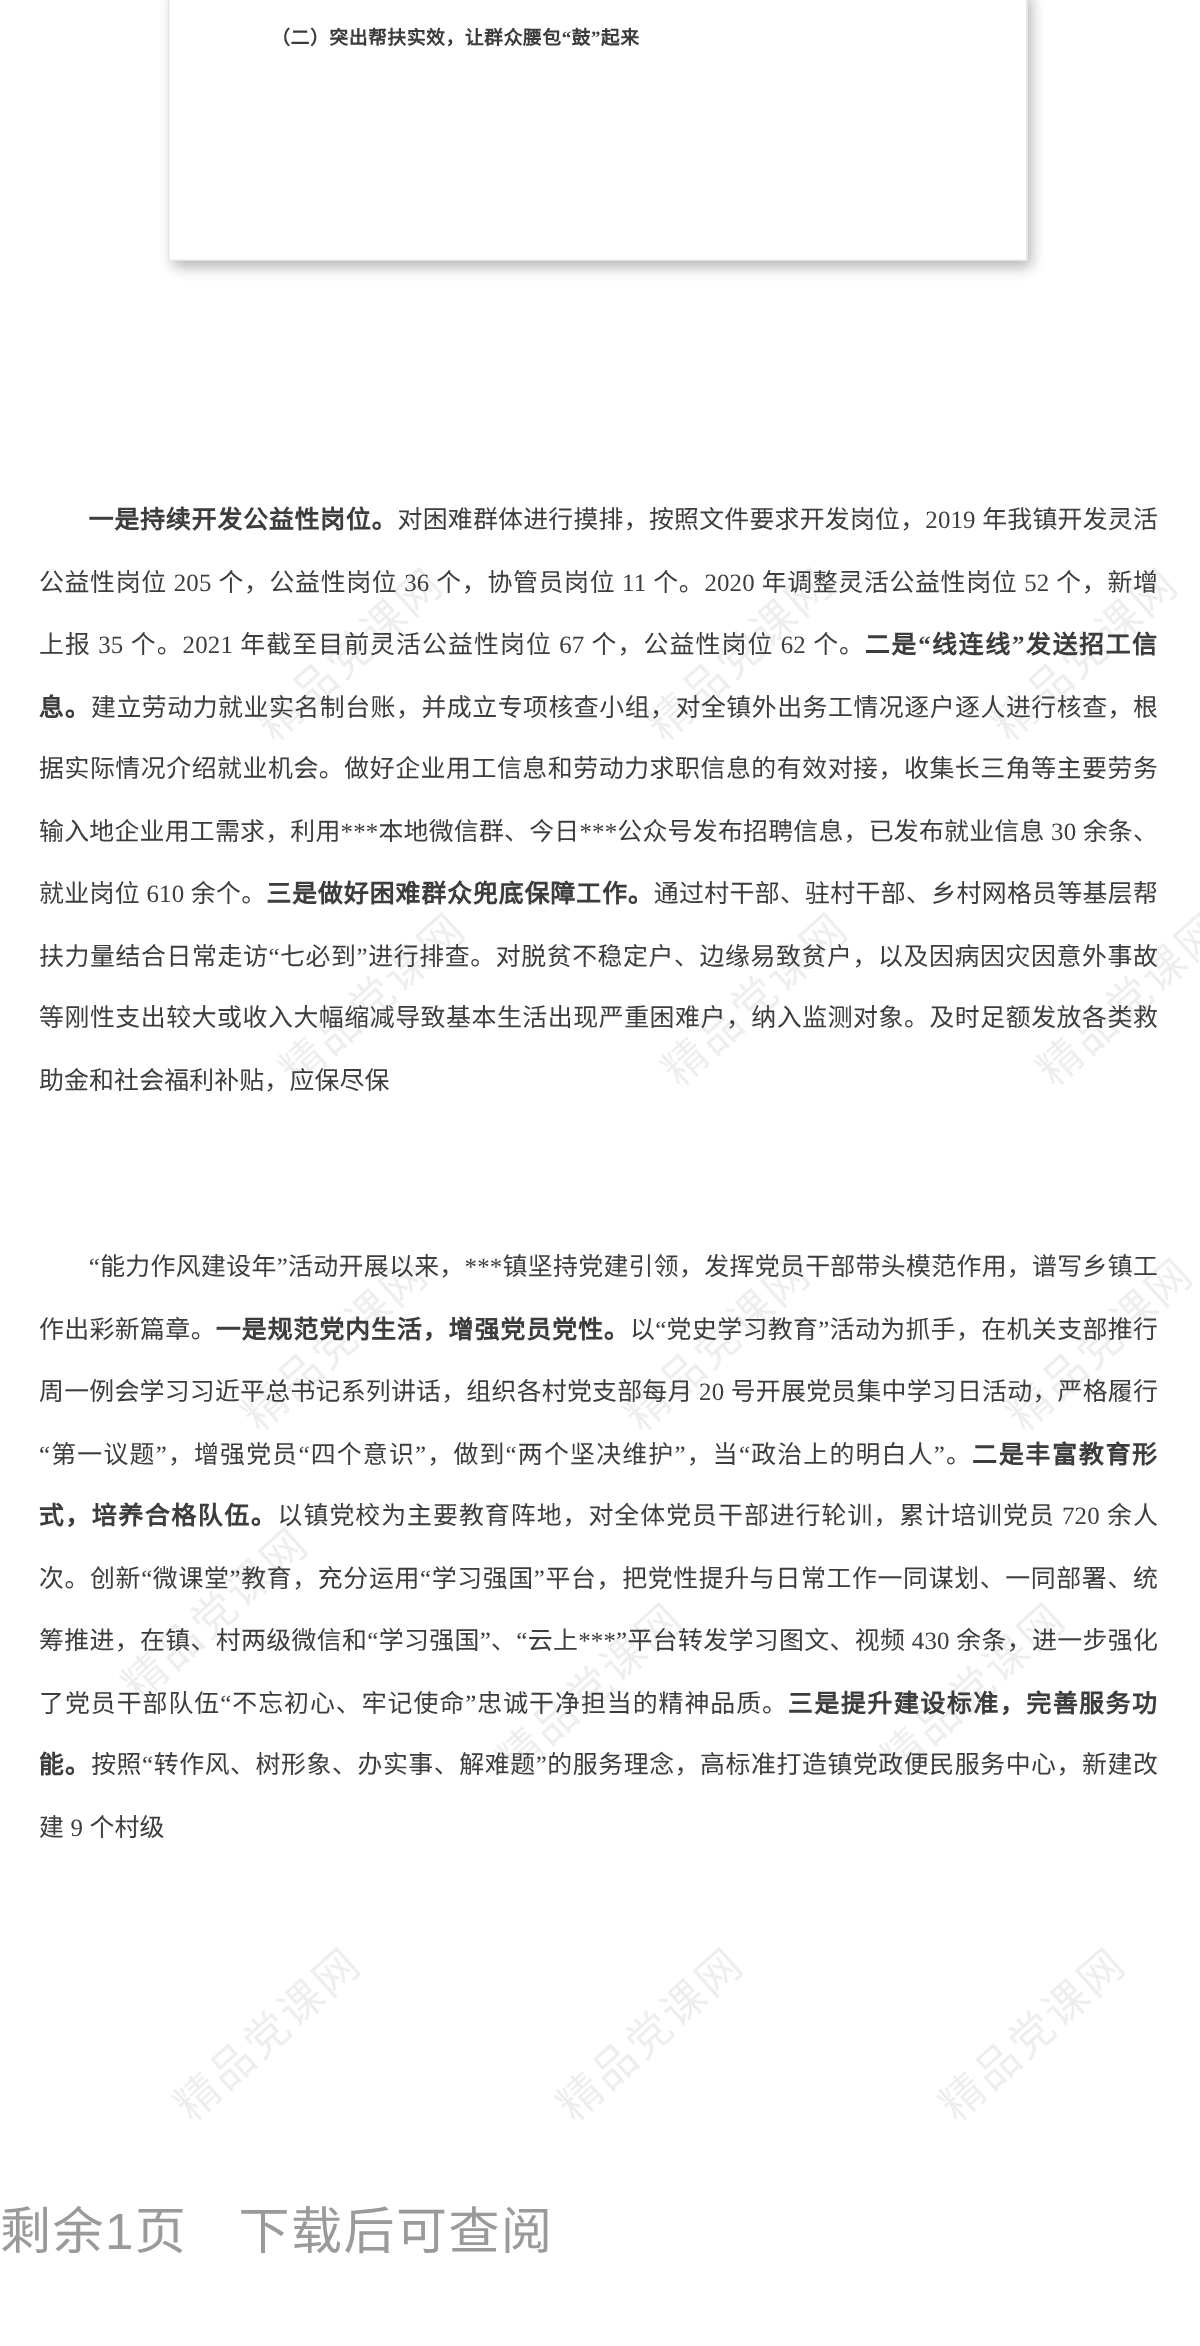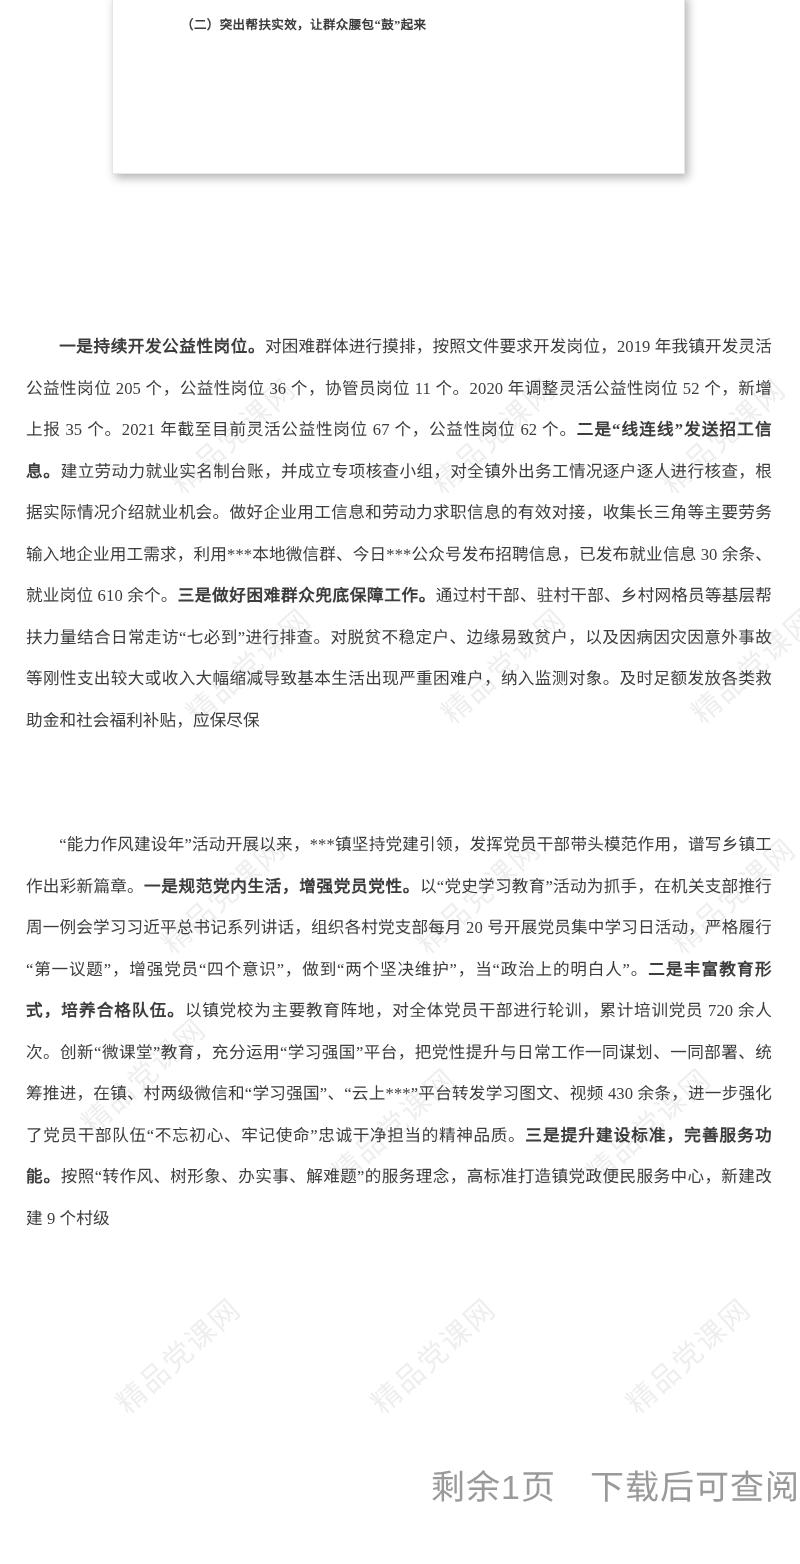--- a/index.html
+++ b/index.html
@@ -110,21 +110,21 @@
     transform-origin: left top;
     letter-spacing: 2px;
   }
 
   
   #footer-notice {
     position: absolute;
     left: 0;
     top: 1460px;
     width: 800px;
-    text-align: right;
+    text-align: left;
     z-index: 5;
   }
   #footer-notice .notice-text {
     display: inline-block;
     font-family: "Liberation Sans", "DejaVu Sans", sans-serif;
     font-size: 34px;
     color: #9a9a9a;
     letter-spacing: 1px;
   }
   #footer-notice .notice-gap {

